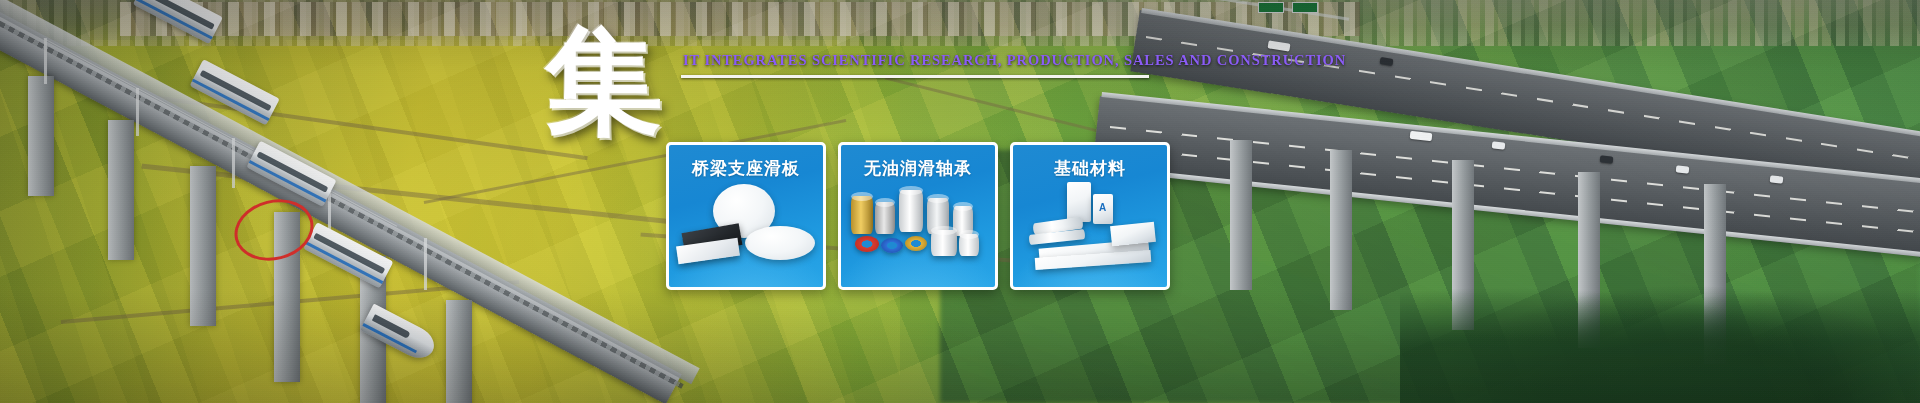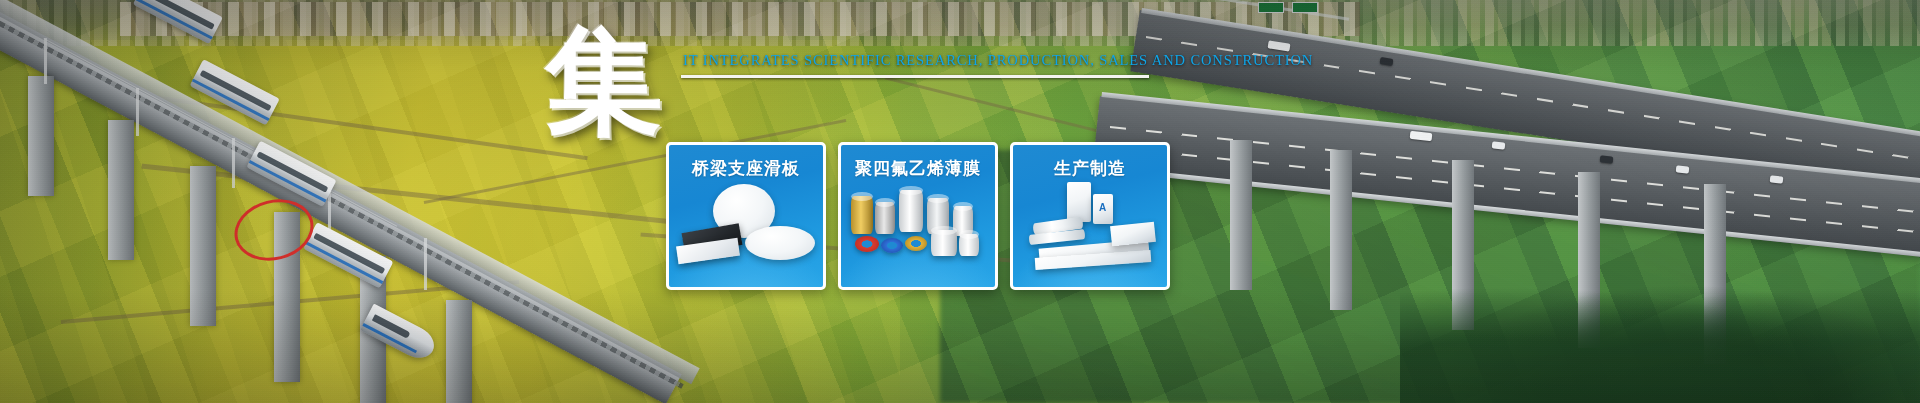--- a/index.html
+++ b/index.html
@@ -246,25 +246,25 @@
        2px 2px 0 rgba(255,255,255,.65),
        4px 6px 10px rgba(0,0,0,.55),
       -1px -1px 0 rgba(255,255,255,.35);
     padding-right: 12px;
   }
   .head-right {
     margin-top: 30px;
     margin-left: 6px;
   }
   .eng-line {
-    color: #0ea5e9;
+    color: #8b5cf6;
     font-size: 14.5px;
     letter-spacing: .9px;
     font-family: "Liberation Serif", "DejaVu Serif", serif;
-    font-weight: 400;
+    font-weight: 700;
     white-space: nowrap;
     text-shadow: 0 1px 3px rgba(0,0,0,.75);
     padding-left: 2px;
   }
   .rule {
     height: 3px;
     background: #f4f4f0;
     margin: 6px 0 4px 0;
     width: 468px;
     box-shadow: 0 1px 3px rgba(0,0,0,.6);
@@ -497,39 +497,39 @@
       <div class="card-art">
         <div class="disc" style="left:44px; top:4px;  width:62px; height:54px;"></div>
         <div class="disc" style="left:76px; top:46px; width:70px; height:34px;"></div>
         <div class="plate" style="left:14px; top:48px; width:58px; height:22px; transform:rotate(-10deg);"></div>
         <div class="plate white" style="left:8px; top:62px; width:62px; height:18px; transform:rotate(-8deg);"></div>
       </div>
     </div>
 
     <div class="card">
       <div class="glow"></div>
-      <div class="card-title">聚四氟乙烯薄膜</div>
+      <div class="card-title">无油润滑轴承</div>
       <div class="card-art">
         <div class="roll" style="left:10px; top:16px; width:22px; height:38px; background:linear-gradient(90deg,#b8902c,#f0cd62 45%,#9c7a22);"></div>
         <div class="roll" style="left:34px; top:22px; width:20px; height:32px; background:linear-gradient(90deg,#9c9c9c,#e8e8e8 45%,#8d8d8d);"></div>
         <div class="roll" style="left:58px; top:10px; width:24px; height:42px; background:linear-gradient(90deg,#c9cdd0,#ffffff 45%,#aeb3b7);"></div>
         <div class="roll" style="left:86px; top:18px; width:22px; height:36px; background:linear-gradient(90deg,#b9bec2,#f3f5f6 45%,#a2a8ad);"></div>
         <div class="roll" style="left:112px; top:26px; width:20px; height:30px; background:linear-gradient(90deg,#c6cacd,#ffffff 45%,#adb2b6);"></div>
         <div class="ring" style="left:14px; top:56px; width:24px; height:16px; background:radial-gradient(ellipse at 50% 50%, #1f8ad2 0 30%, #d83b2f 34%, #b4281e 100%);"></div>
         <div class="ring" style="left:40px; top:58px; width:22px; height:15px; background:radial-gradient(ellipse at 50% 50%, #1f8ad2 0 30%, #2f6fd8 34%, #1c47a0 100%);"></div>
         <div class="ring" style="left:64px; top:56px; width:22px; height:15px; background:radial-gradient(ellipse at 50% 50%, #1f8ad2 0 30%, #e0b23c 34%, #a87c18 100%);"></div>
         <div class="roll" style="left:90px; top:50px; width:26px; height:26px; background:linear-gradient(90deg,#cfd4d8,#ffffff 45%,#b3b9be);"></div>
         <div class="roll" style="left:118px; top:54px; width:20px; height:22px; background:linear-gradient(90deg,#d6dadd,#ffffff 45%,#bcc1c5);"></div>
       </div>
     </div>
 
 
     <div class="card">
       <div class="glow"></div>
-      <div class="card-title">生产制造</div>
+      <div class="card-title">基础材料</div>
       <div class="card-art">
         <div class="blk" style="left:54px; top:2px;  width:24px; height:40px; border-radius:2px;"></div>
         <div class="blk" style="left:80px; top:14px; width:20px; height:30px; border-radius:2px;"></div>
         <div class="badge-A" style="left:86px; top:22px;">A</div>
         <div class="rod" style="left:20px; top:40px; width:50px; height:12px; transform:rotate(-8deg);"></div>
         <div class="rod" style="left:16px; top:52px; width:56px; height:10px; transform:rotate(-6deg);"></div>
         <div class="blk" style="left:26px; top:64px; width:110px; height:14px; transform:rotate(-5deg);"></div>
         <div class="blk" style="left:22px; top:74px; width:116px; height:12px; transform:rotate(-4deg);"></div>
         <div class="blk" style="left:98px; top:44px; width:44px; height:20px; transform:rotate(-6deg);"></div>
       </div>

